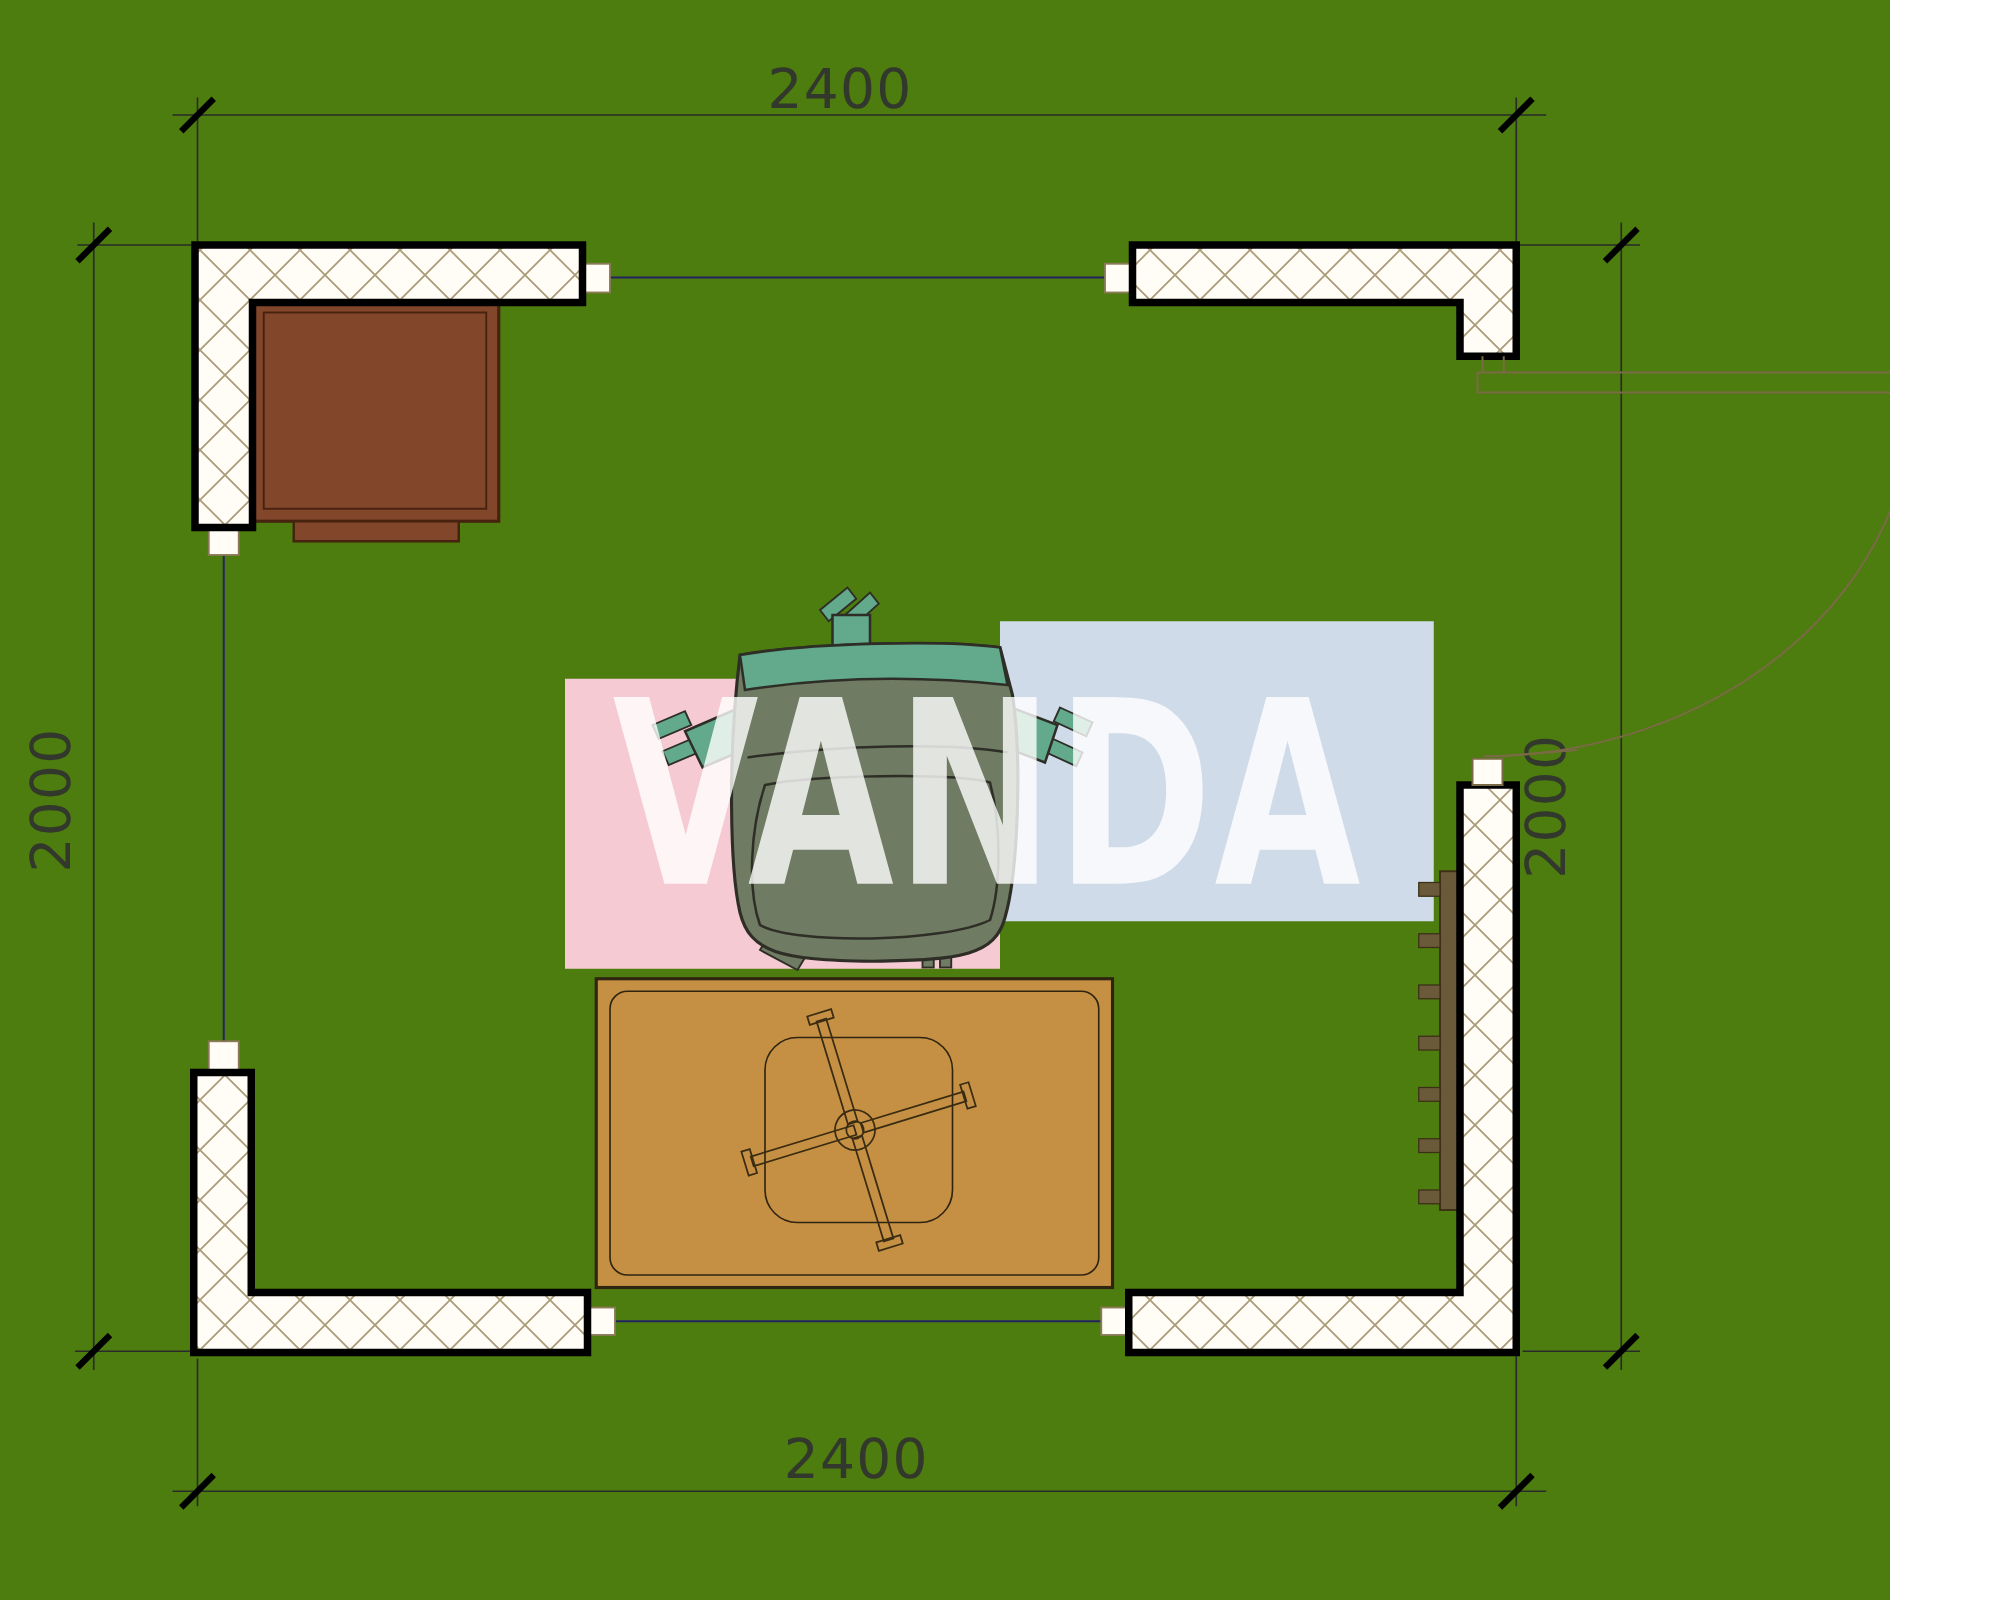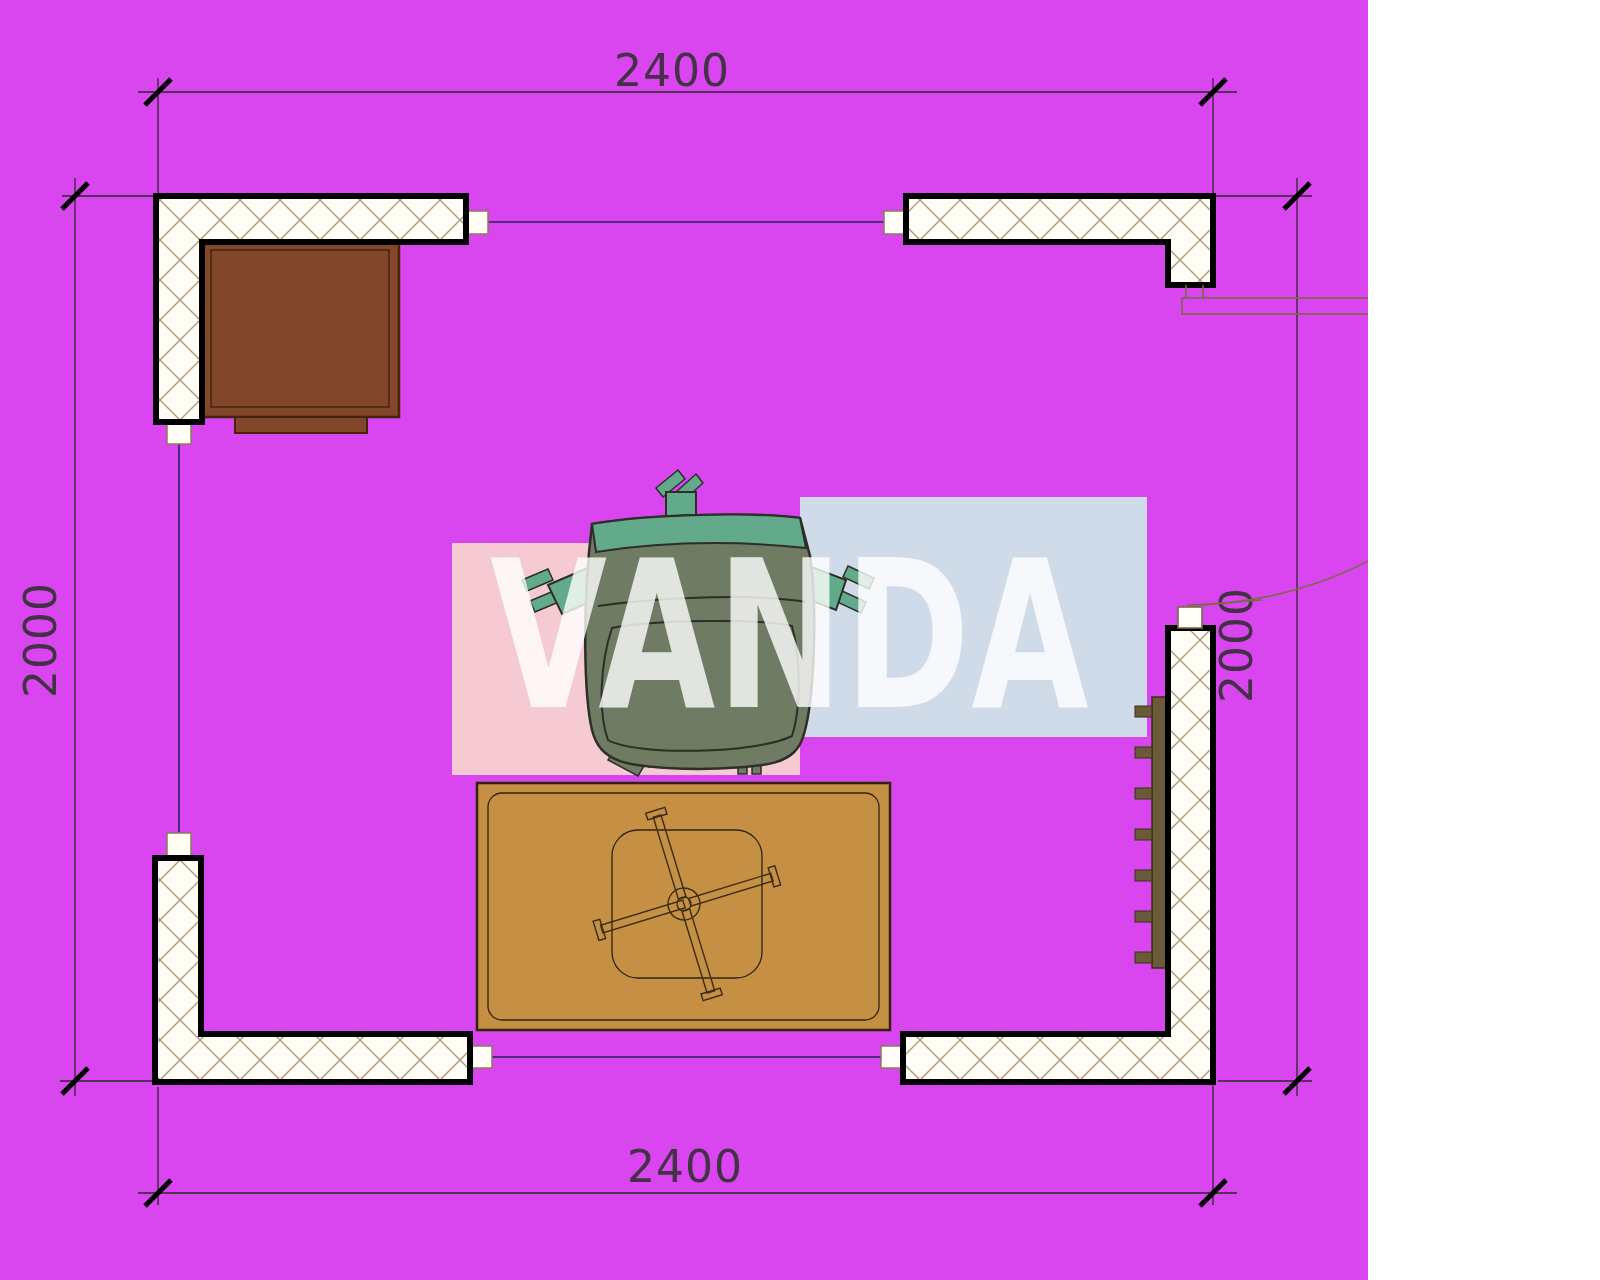--- a/index.html
+++ b/index.html
@@ -1,16 +1,16 @@
 <!DOCTYPE html>
 <html><head>
 <meta charset="utf-8">
 <style>
   html,body{margin:0;padding:0;background:#ffffff;}
-  #stage{position:relative;width:1368px;height:1280px;background:#d946ef;overflow:hidden;
+  #stage{position:relative;width:1512px;height:1280px;background:#4d7c0f;overflow:hidden;
          font-family:"DejaVu Sans", sans-serif;}
   svg{position:absolute;left:0;top:0;}
   text.dim{font-family:"DejaVu Sans", sans-serif;font-size:44px;font-weight:400;
            fill:#2f2f2f;letter-spacing:1px;opacity:.88;}
   text.brand{font-family:"DejaVu Sans", sans-serif;font-weight:bold;font-size:205px;
              letter-spacing:2px;}
 </style>
 </head>
 <body>
 

